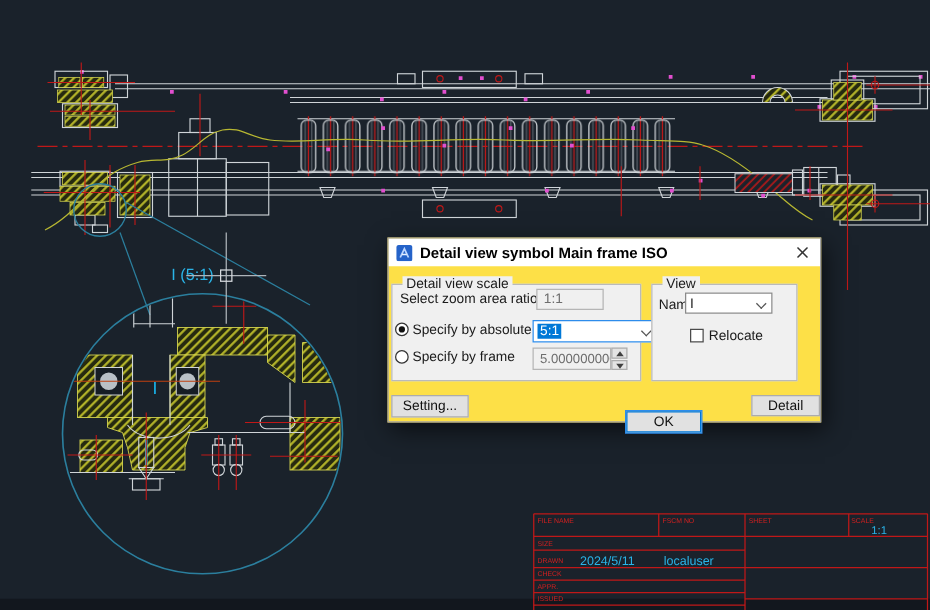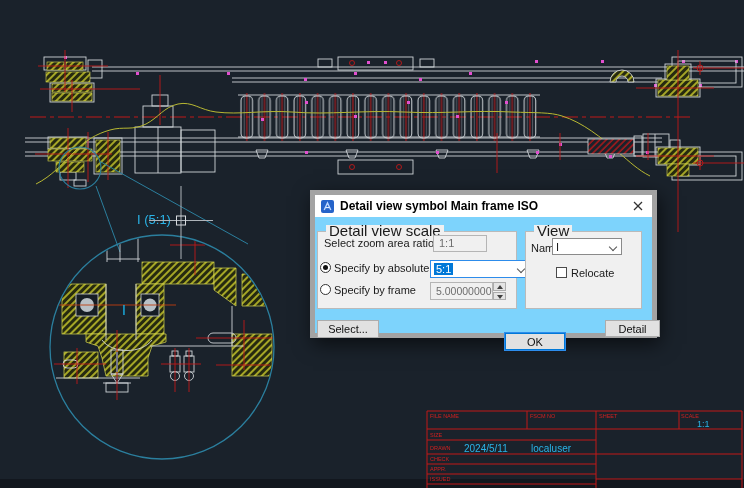--- a/index.html
+++ b/index.html
@@ -2,31 +2,31 @@
 <html><head>
 <meta charset="utf-8">
 <style>
   html,body{margin:0;padding:0;background:#0d1117;}
   .stage{position:relative;width:744px;height:488px;background:#1a222b;overflow:hidden;
          font-family:"Liberation Sans",sans-serif;}
   svg text{font-family:"Liberation Sans",sans-serif;}
 
   
   .dialog{position:absolute;left:310px;top:190px;width:347px;height:148px;
-          background:#7dd3fc;border:5px solid #a3a3a3;
+          background:#fde047;border:1px solid #a3a3a3;
           box-shadow:3px 6px 18px rgba(0,0,0,.6);box-sizing:border-box;font-size:11px;color:#1a1a1a;}
   .titlebar{position:absolute;left:0;top:0;right:0;height:22px;background:#ffffff;
             display:flex;align-items:center;padding-left:6px;box-sizing:border-box;}
   .titlebar .title{font-size:12px;font-weight:600;color:#000;margin-left:6px;white-space:nowrap;}
   .app-icon{width:13px;height:13px;display:inline-block;flex:0 0 auto;}
   .close-btn{position:absolute;right:6px;top:4px;width:16px;height:14px;display:flex;
              align-items:center;justify-content:center;cursor:default;}
   .groupbox{position:absolute;border:1px solid #bababa;background:#f0f0f0;box-sizing:border-box;}
   .groupbox .legend{position:absolute;top:-7px;left:8px;background:#f0f0f0;padding:0 3px;
-                    font-size:15px;line-height:12px;white-space:nowrap;}
+                    font-size:11px;line-height:12px;white-space:nowrap;}
   .lbl{position:absolute;white-space:nowrap;font-size:11px;color:#1a1a1a;}
   .field{position:absolute;box-sizing:border-box;border:1px solid #b5b5b5;background:#f0f0f0;
          color:#6d6d6d;font-size:11px;line-height:15px;padding:0 5px;overflow:hidden;}
   .combo{position:absolute;box-sizing:border-box;background:#fff;border:1px solid #8a8a8a;
          font-size:11px;line-height:16px;padding:0 16px 0 3px;overflow:hidden;}
   .combo.focused{border:1px solid #2d8ceb;}
   .combo .sel{background:#0078d7;color:#fff;padding:0 2px;}
   .chev{position:absolute;right:5px;top:5px;width:5px;height:5px;border-right:1.3px solid #555;
         border-bottom:1.3px solid #555;transform:rotate(45deg);}
   .radio{position:absolute;width:11px;height:11px;border:1px solid #333;border-radius:50%;
@@ -392,18 +392,18 @@
       <span class="legend">View</span>
     </div>
     <span class="lbl" style="left:216px;top:47px;">Name:</span>
     <div class="combo" style="left:237px;top:43px;width:70px;height:17px;">
       <span>I</span>
       <span class="chev"></span>
     </div>
     <span class="checkbox" style="left:241px;top:72px;"></span>
     <span class="lbl" style="left:256px;top:72px;">Relocate</span>
 
-    <div class="btn" style="left:2px;top:125px;width:62px;height:18px;">Select...</div>
+    <div class="btn" style="left:2px;top:125px;width:62px;height:18px;">Setting...</div>
     <div class="btn default" style="left:190px;top:125px;width:60px;height:17px;margin-top:13px;">OK</div>
     <div class="btn" style="left:290px;top:125px;width:55px;height:17px;">Detail</div>
   </div>
 
 </div>
 
 </body></html>

